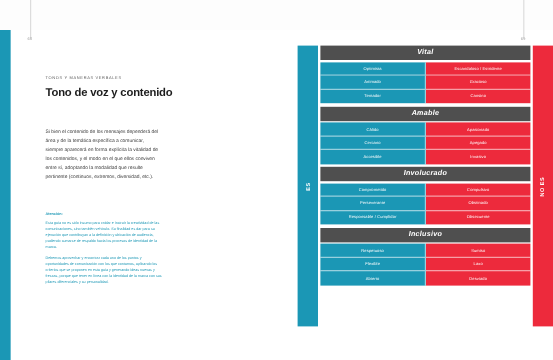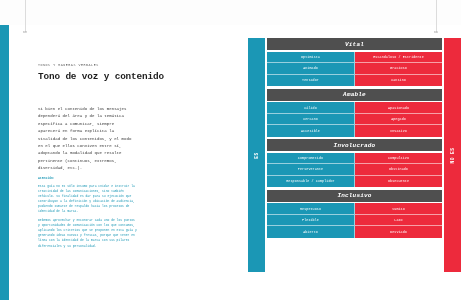--- a/index.html
+++ b/index.html
@@ -3,21 +3,21 @@
 <meta charset="utf-8">
 <style>
   html,body{margin:0;padding:0;}
   body{
     width:461px;height:300px;
     background:#ffffff;
     font-family:"Liberation Sans", sans-serif;
     overflow:hidden;
     position:relative;
   }
-  .spread{position:absolute;inset:0;background:#fdfdfd;font-family:Liberation Mono, monospace;}
+  .spread{position:absolute;inset:0;background:#fdfdfd;}
 
   
   .left-bleed{
     position:absolute;left:0;top:25px;width:9px;height:275px;
     background:#1b97b5;
   }
   .left-page{
     position:absolute;left:9px;top:25px;width:222px;height:275px;
     background:#ffffff;
   }

